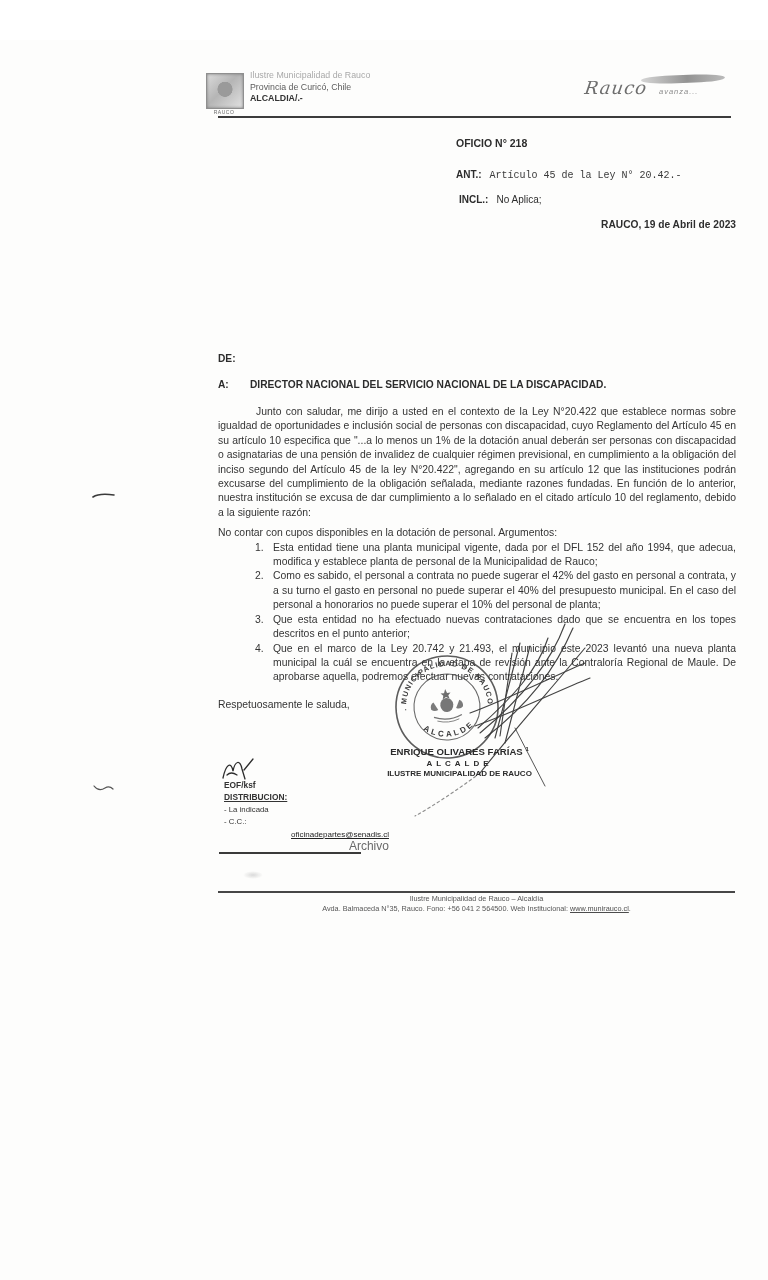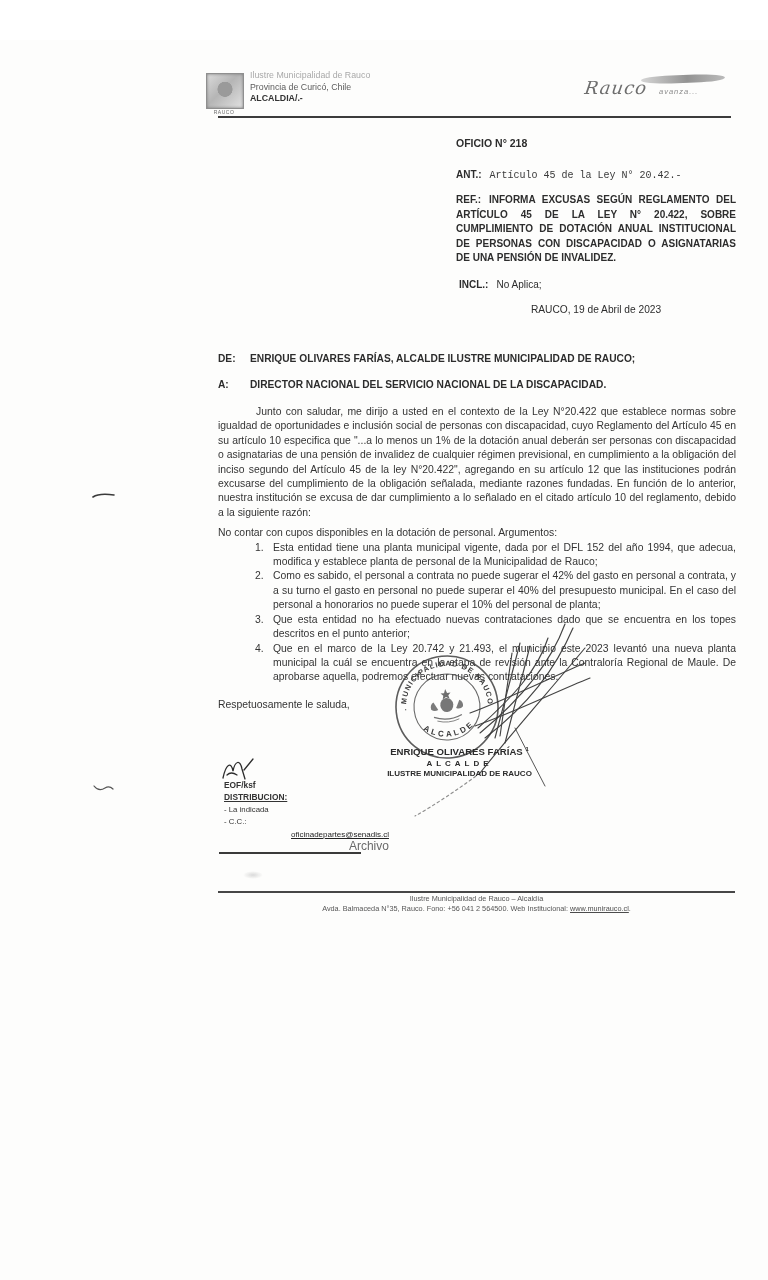--- a/index.html
+++ b/index.html
@@ -33,21 +33,21 @@
     color:#8a8a8a;letter-spacing:1px;}
   .header-rule{position:absolute;left:218px;top:76px;width:513px;height:2px;background:#3c3c3c;}
   
   .refblock{position:absolute;left:456px;top:97px;width:280px;font-size:10px;color:#2d2d2d;}
   .oficio{font-weight:bold;font-size:10.5px;margin:0 0 0 0;}
   .ant-row{margin-top:20px;}
   .lbl{font-weight:bold;margin-right:8px;}
   .ant-text{color:#3a3a3a;font-family:Liberation Mono, monospace;}
   .ref-par{margin-top:12px;font-weight:bold;text-align:justify;line-height:14.6px;font-size:10px;}
   .incl-row{margin-top:13px;padding-left:3px;}
-  .dateline{margin-top:14px;text-align:center;font-weight:normal;font-size:10.2px;}
+  .dateline{margin-top:14px;text-align:right;font-weight:bold;font-size:10.2px;}
   
   .addr{position:absolute;left:218px;top:313px;width:518px;font-size:10.2px;font-weight:bold;color:#2c2c2c;}
   .addr-row{display:flex;margin-bottom:15px;}
   .addr-label{width:32px;flex:none;}
   
   .bodytext{position:absolute;left:218px;top:365px;width:518px;
     font-size:10.4px;line-height:14.4px;color:#343434;}
   .p1{margin:0;text-indent:38px;text-align:justify;}
   .reason{margin:6px 0 0 0;}
   .args{margin:0;}
@@ -104,33 +104,29 @@
     <div class="brand-tail">avanza...</div>
   </div>
 
   <div class="header-rule"></div>
 
   <div class="refblock">
     <div class="oficio">OFICIO N° 218</div>
     <div class="ant-row">
       <span class="lbl">ANT.:</span><span class="ant-text">Artículo 45 de la Ley N° 20.42.-</span>
     </div>
-    <div class="ref-par">
-      <span class="lbl">REF.:</span><span>INFORMA EXCUSAS SEGÚN REGLAMENTO DEL ARTÍCULO 45 DE LA LEY N° 20.422, SOBRE CUMPLIMIENTO DE DOTACIÓN ANUAL INSTITUCIONAL DE PERSONAS CON DISCAPACIDAD O ASIGNATARIAS DE UNA PENSIÓN DE INVALIDEZ.</span>
-    </div>
     <div class="incl-row">
       <span class="lbl">INCL.:</span><span>No Aplica;</span>
     </div>
     <div class="dateline">RAUCO, 19 de Abril de 2023</div>
   </div>
 
   <div class="addr">
     <div class="addr-row">
       <span class="addr-label">DE:</span>
-      <span>ENRIQUE OLIVARES FARÍAS, ALCALDE ILUSTRE MUNICIPALIDAD DE RAUCO;</span>
     </div>
     <div class="addr-row">
       <span class="addr-label">A:</span>
       <span>DIRECTOR NACIONAL DEL SERVICIO NACIONAL DE LA DISCAPACIDAD.</span>
     </div>
   </div>
 
   <div class="bodytext">
     <p class="p1">Junto con saludar, me dirijo a usted en el contexto de la Ley N°20.422 que establece normas sobre igualdad de oportunidades e inclusión social de personas con discapacidad, cuyo Reglamento del Artículo 45 en su artículo 10 especifica que "...a lo menos un 1% de la dotación anual deberán ser personas con discapacidad o asignatarias de una pensión de invalidez de cualquier régimen previsional, en cumplimiento a la obligación del inciso segundo del Artículo 45 de la ley N°20.422", agregando en su artículo 12 que las instituciones podrán excusarse del cumplimiento de la obligación señalada, mediante razones fundadas. En función de lo anterior, nuestra institución se excusa de dar cumplimiento a lo señalado en el citado artículo 10 del reglamento, debido a la siguiente razón:</p>
     <div class="reason">No contar con cupos disponibles en la dotación de personal. Argumentos:</div>

